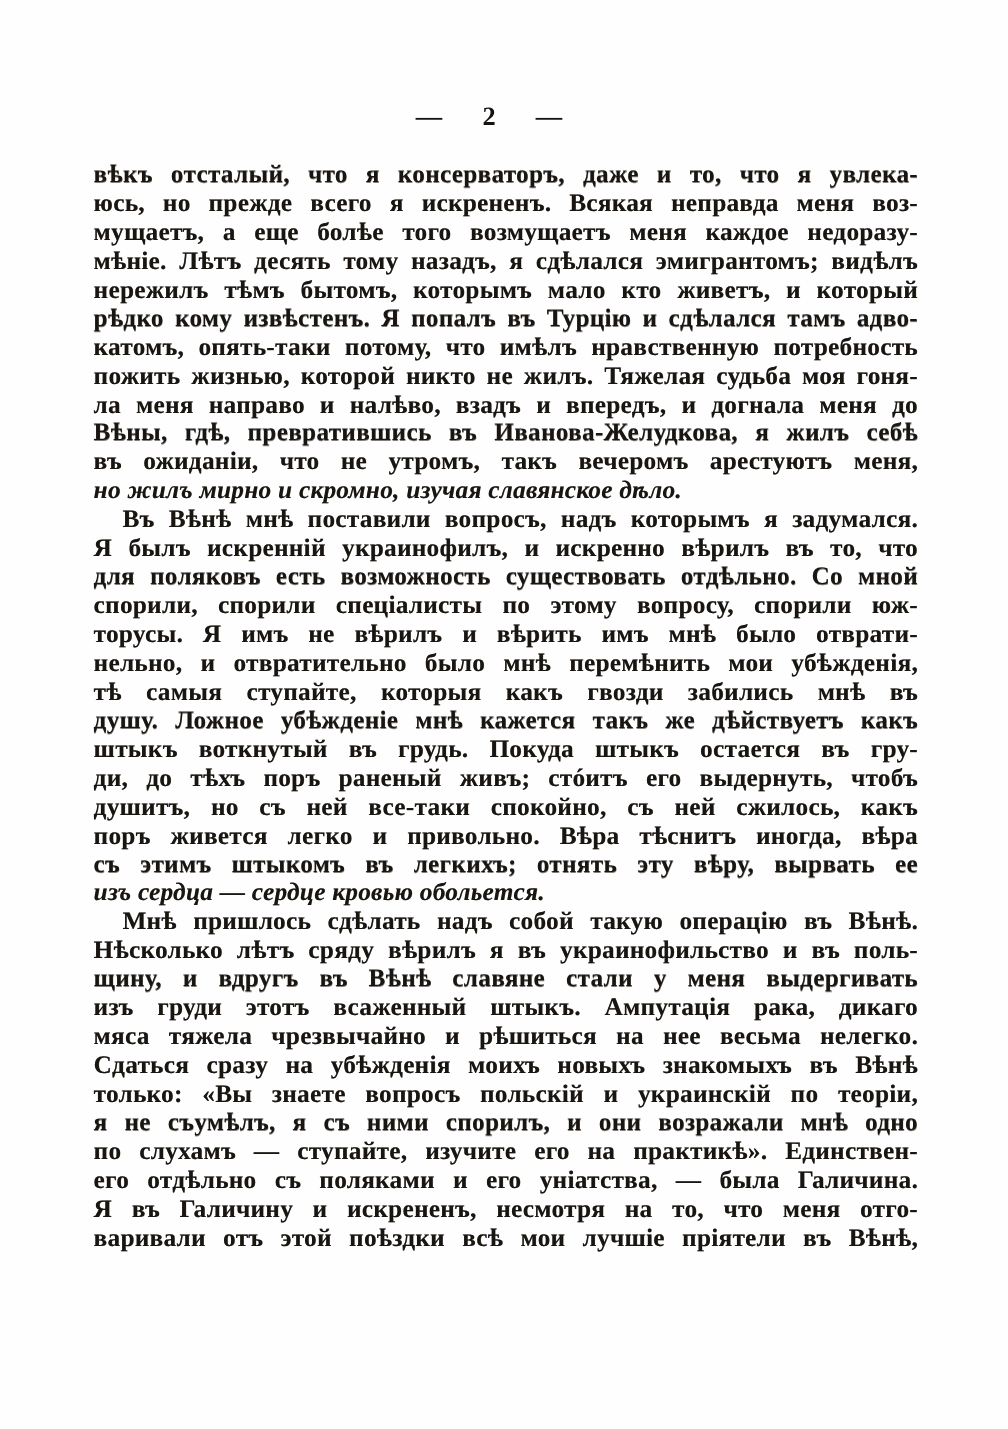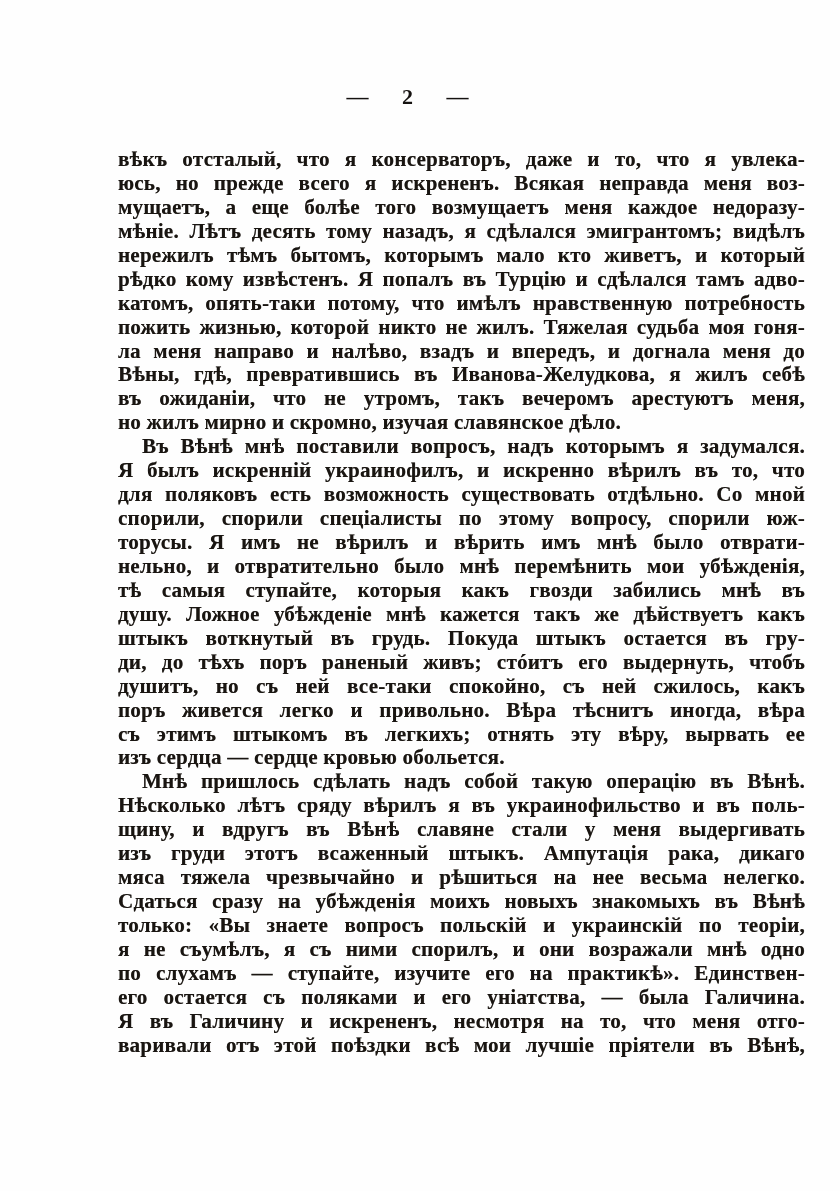--- a/index.html
+++ b/index.html
@@ -24,24 +24,23 @@
     width: 660px;
     text-align: center;
     font-size: 22px;
     font-weight: bold;
     word-spacing: 26px;
     letter-spacing: 1px;
     color: #151210;
   }
   .text-column {
     position: absolute;
-    top: 148px;
+    top: 134px;
     left: 78px;
     width: 687px;
-    margin-left: 40px;
   }
   .paragraph {
     margin: 0;
     padding: 0;
   }
   .line {
     font-size: 21px;
     font-weight: bold;
     line-height: 23.95px;
     height: 23.95px;
@@ -50,20 +49,21 @@
     text-align-last: justify;
     -moz-text-align-last: justify;
     letter-spacing: 0.25px;
     text-shadow: 0.2px 0.2px 0 rgba(25, 20, 14, 0.55);
   }
   .line.indent {
     text-indent: 24px;
   }
   .line.short-last {
     text-align-last: left;
+    font-style: italic;
     -moz-text-align-last: left;
   }
 </style>
 </head>
 <body>
 
 <div class="page">
   <div class="page-header">— 2 —</div>
   <div class="text-column">
       <div class="paragraph">
@@ -99,18 +99,18 @@
       <div class="paragraph">
         <div class="line indent">Мнѣ пришлось сдѣлать надъ собой такую операцію въ Вѣнѣ.</div>
         <div class="line">Нѣсколько лѣтъ сряду вѣрилъ я въ украинофильство и въ поль-</div>
         <div class="line">щину, и вдругъ въ Вѣнѣ славяне стали у меня выдергивать</div>
         <div class="line">изъ груди этотъ всаженный штыкъ. Ампутація рака, дикаго</div>
         <div class="line">мяса тяжела чрезвычайно и рѣшиться на нее весьма нелегко.</div>
         <div class="line">Сдаться сразу на убѣжденія моихъ новыхъ знакомыхъ въ Вѣнѣ</div>
         <div class="line">только: «Вы знаете вопросъ польскій и украинскій по теоріи,</div>
         <div class="line">я не съумѣлъ, я съ ними спорилъ, и они возражали мнѣ одно</div>
         <div class="line">по слухамъ — ступайте, изучите его на практикѣ». Единствен-</div>
-        <div class="line">его остается съ поляками и его уніатства, — была Галичина.</div>
+        <div class="line">его отдѣльно съ поляками и его уніатства, — была Галичина.</div>
         <div class="line">Я въ Галичину и искрененъ, несмотря на то, что меня отго-</div>
         <div class="line">варивали отъ этой поѣздки всѣ мои лучшіе пріятели въ Вѣнѣ,</div>
       </div>
     </div>
 </div>
 
 </body></html>

